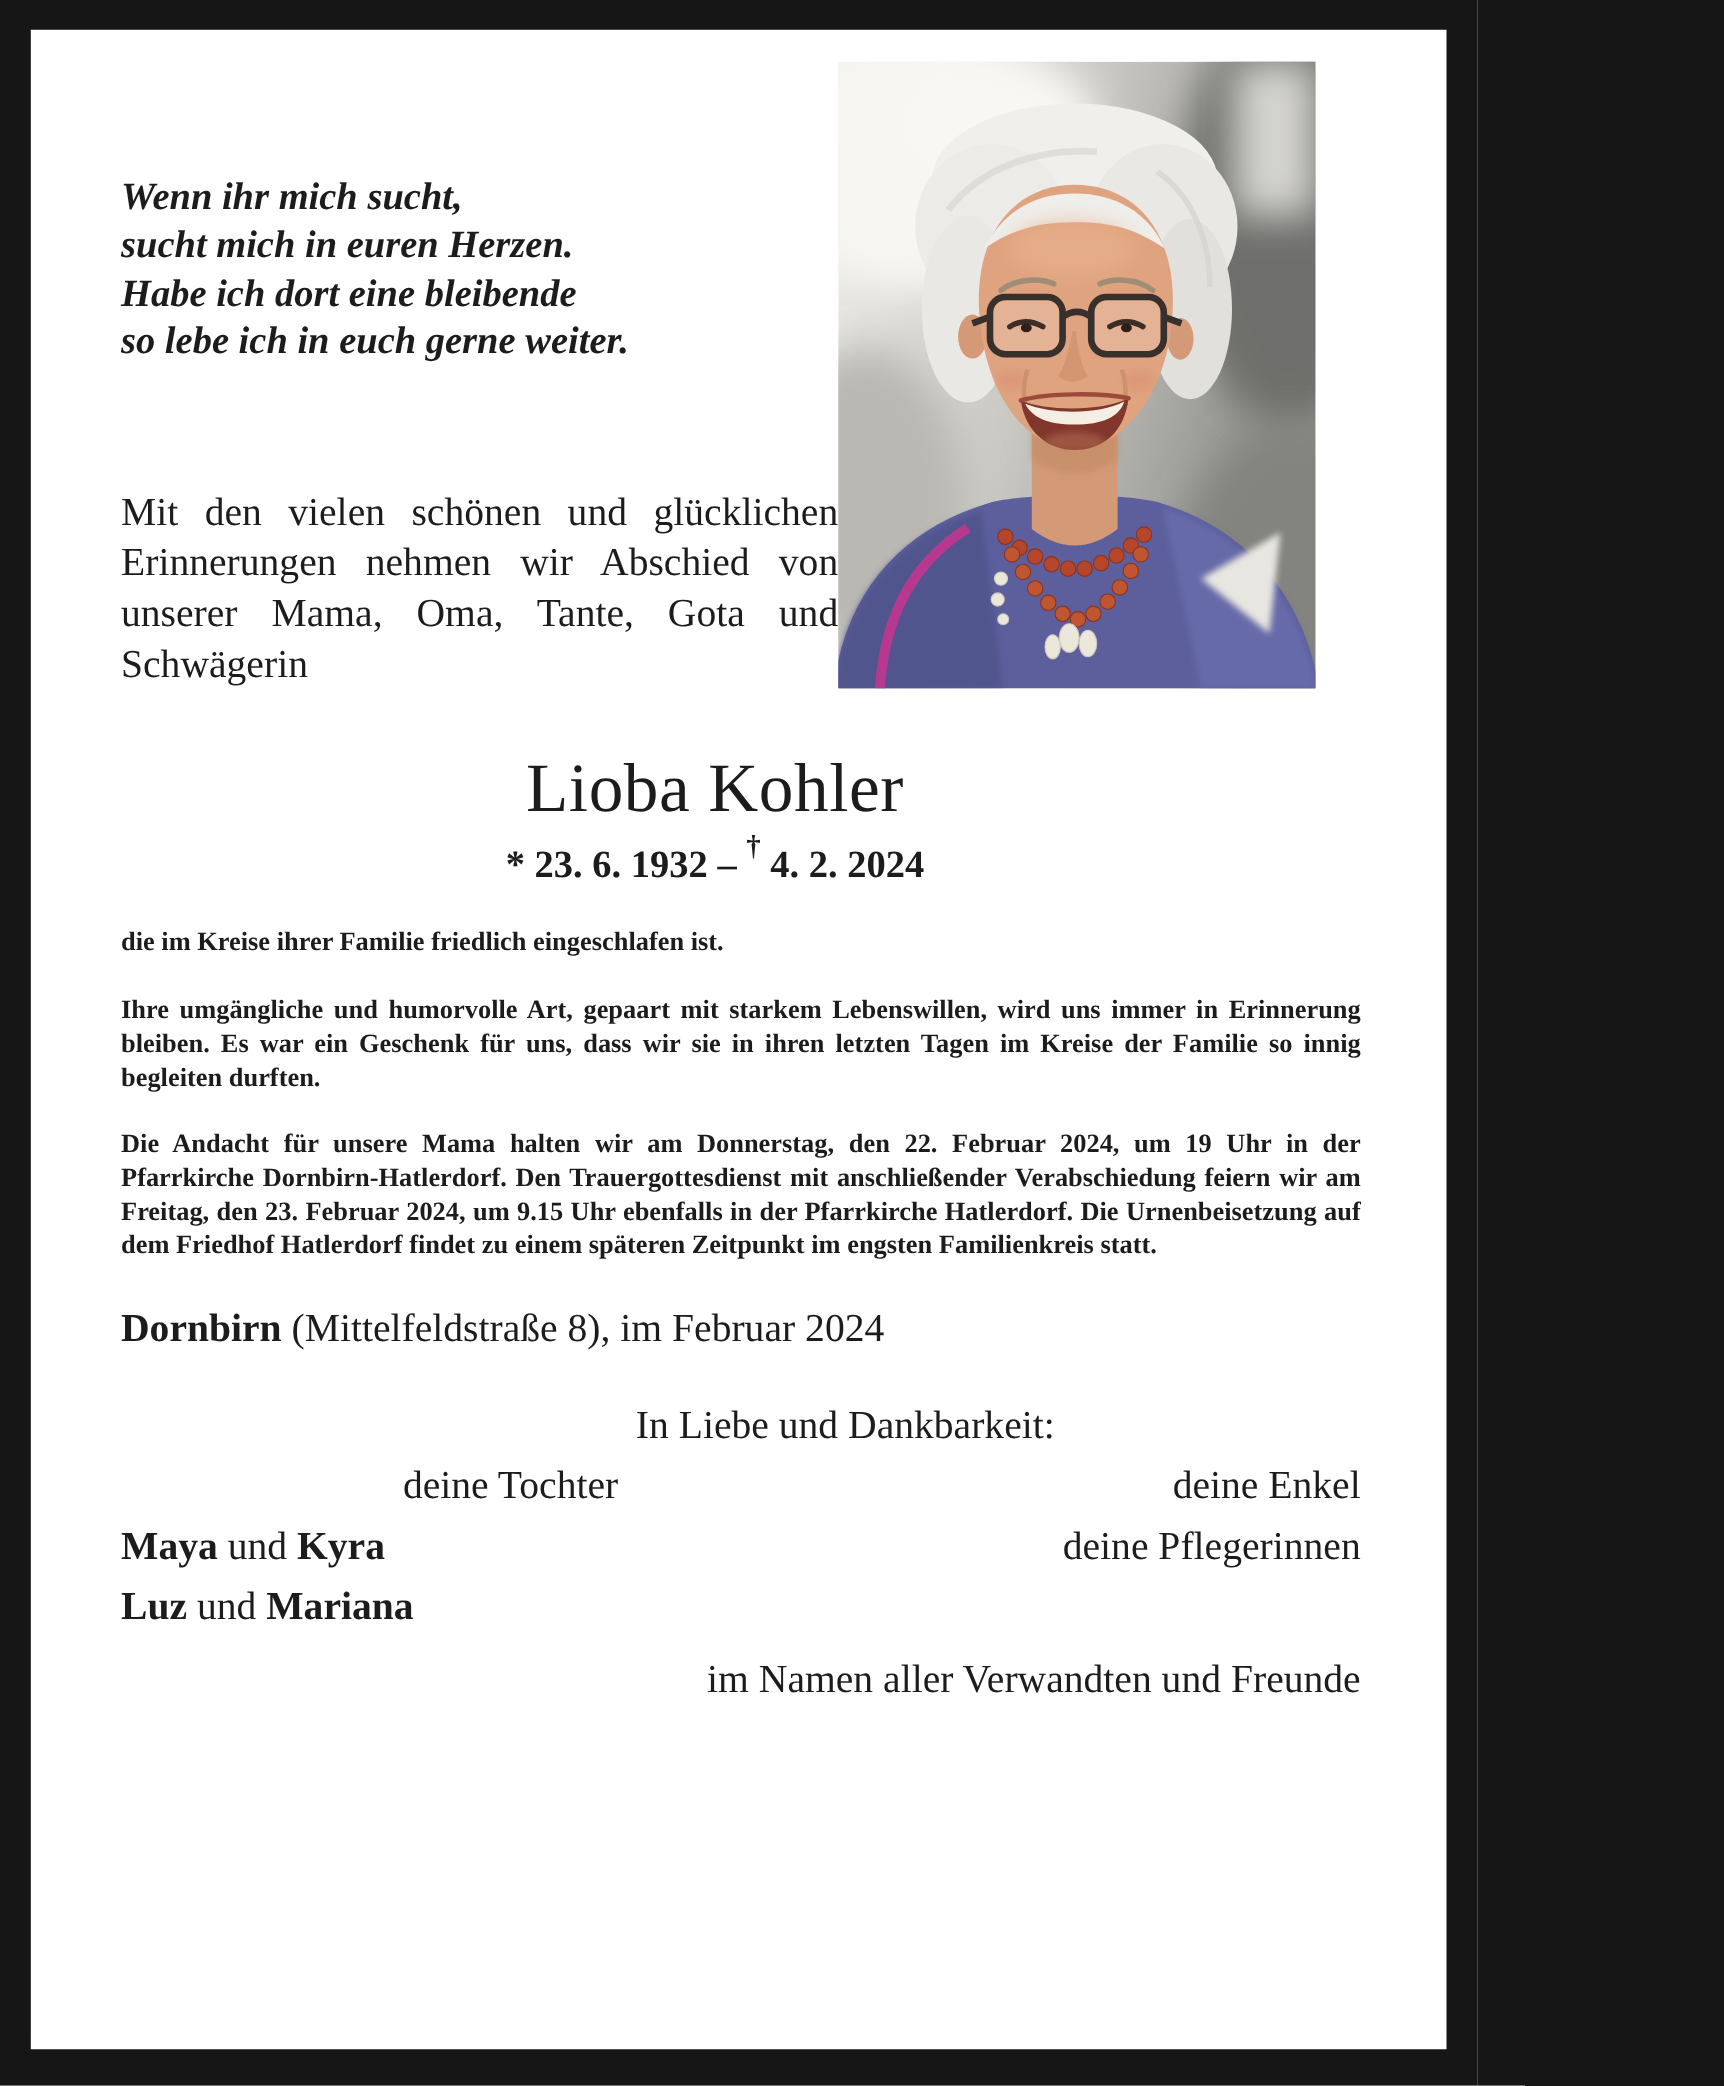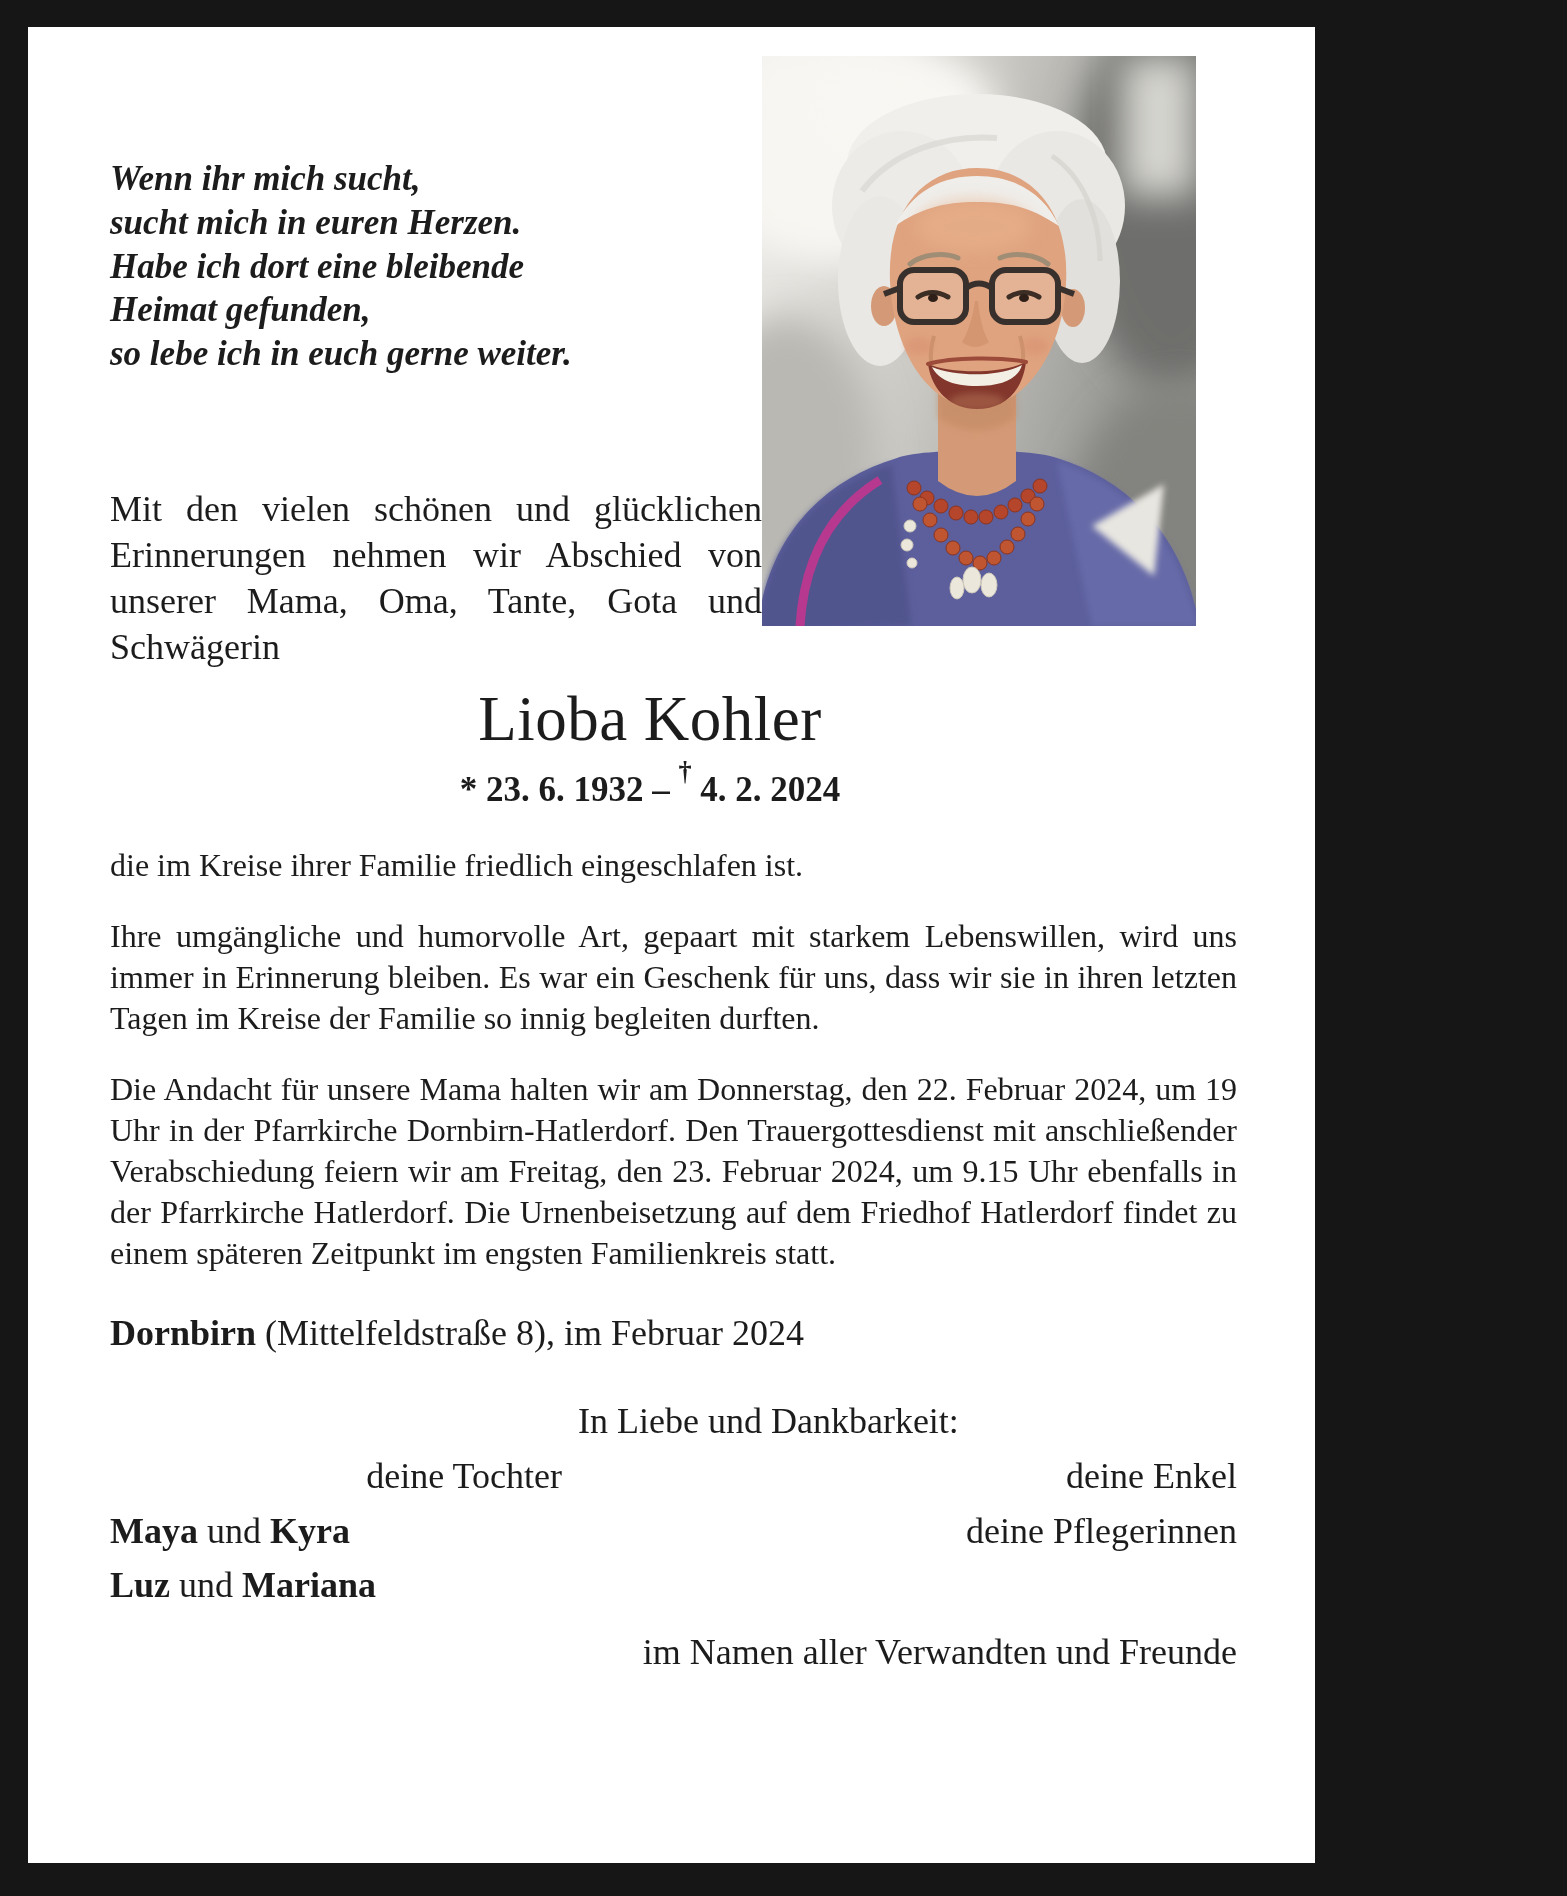--- a/index.html
+++ b/index.html
@@ -59,21 +59,21 @@
   }
   .life-dates { margin-top: 12px; font-size: 35px; font-weight: 700; }
   .life-dates .cross {
     font-size: 0.75em;
     position: relative;
     top: -0.28em;
     font-weight: 700;
   }
 
   
-  .para { font-size: 32px; line-height: 1.28; text-align: justify; }
+  .para { font-size: 24px; line-height: 1.28; text-align: justify; font-weight: bold; }
   .p1 { margin-top: 36px; text-align: left; }
   .p2 { margin-top: 30px; }
   .p3 { margin-top: 30px; }
 
   .place-line { margin-top: 38px; font-size: 36px; }
   .place-name { font-weight: 700; }
 
   
   .closing {
     margin-top: 44px;
@@ -94,21 +94,20 @@
 
 <div class="card">
   <div class="content">
 
     <div class="top-section">
       <div class="left-col">
         <div class="poem">
           <div>Wenn ihr mich sucht,</div>
           <div>sucht mich in euren Herzen.</div>
           <div>Habe ich dort eine bleibende</div>
-          <div>Heimat gefunden,</div>
           <div>so lebe ich in euch gerne weiter.</div>
         </div>
         <div class="intro">Mit den vielen schönen und glücklichen Erinnerungen nehmen wir Abschied von unserer Mama, Oma, Tante, Gota und Schwägerin</div>
       </div>
 
       <div class="photo-wrap">
         <svg viewBox="0 0 434 570" width="434" height="570" role="img">
           <defs>
             <linearGradient id="bg" x1="0" y1="0" x2="1" y2="0.35">
               <stop offset="0" stop-color="#efeeea"></stop>

